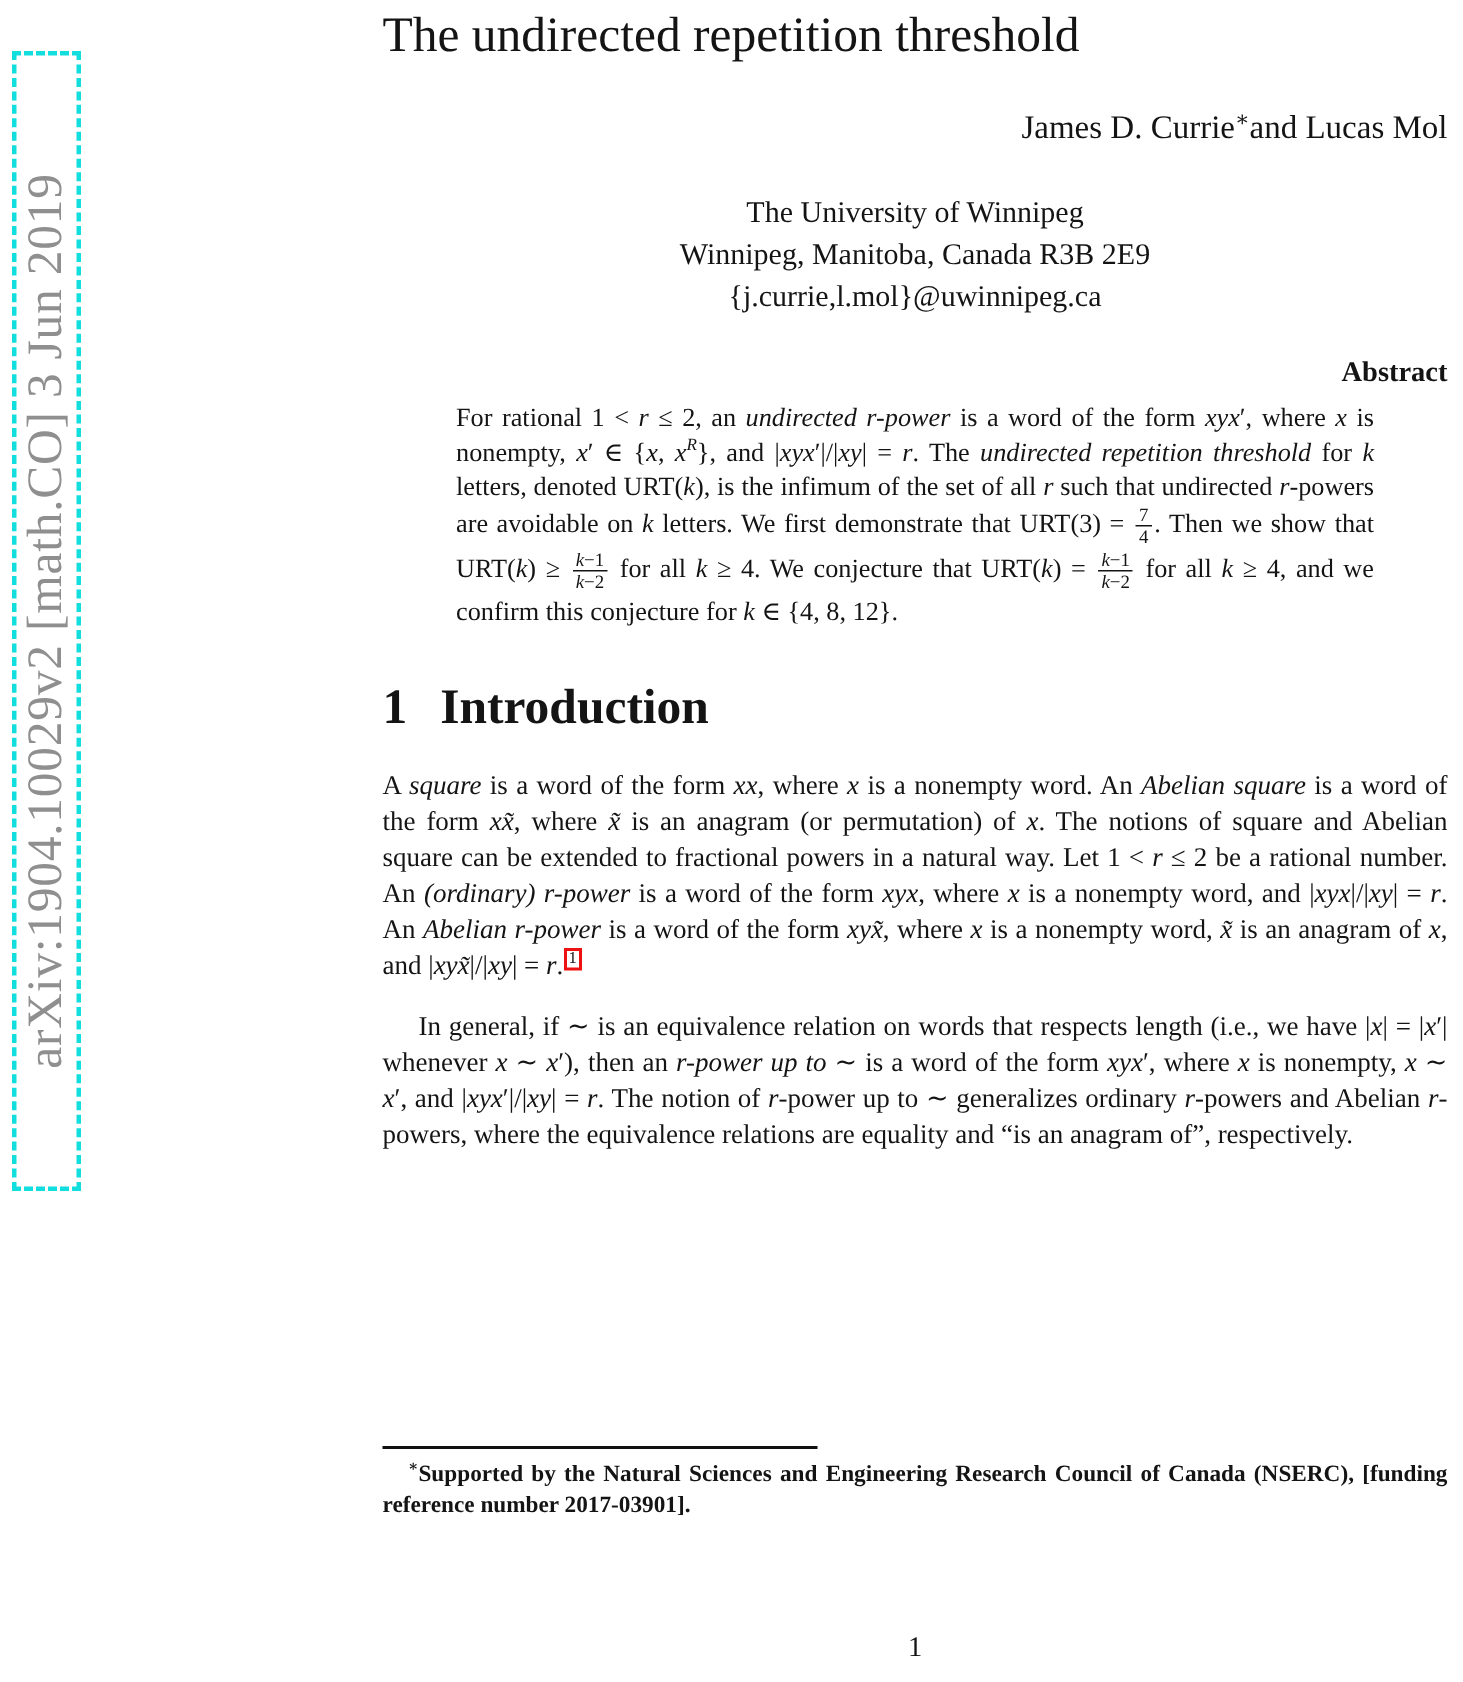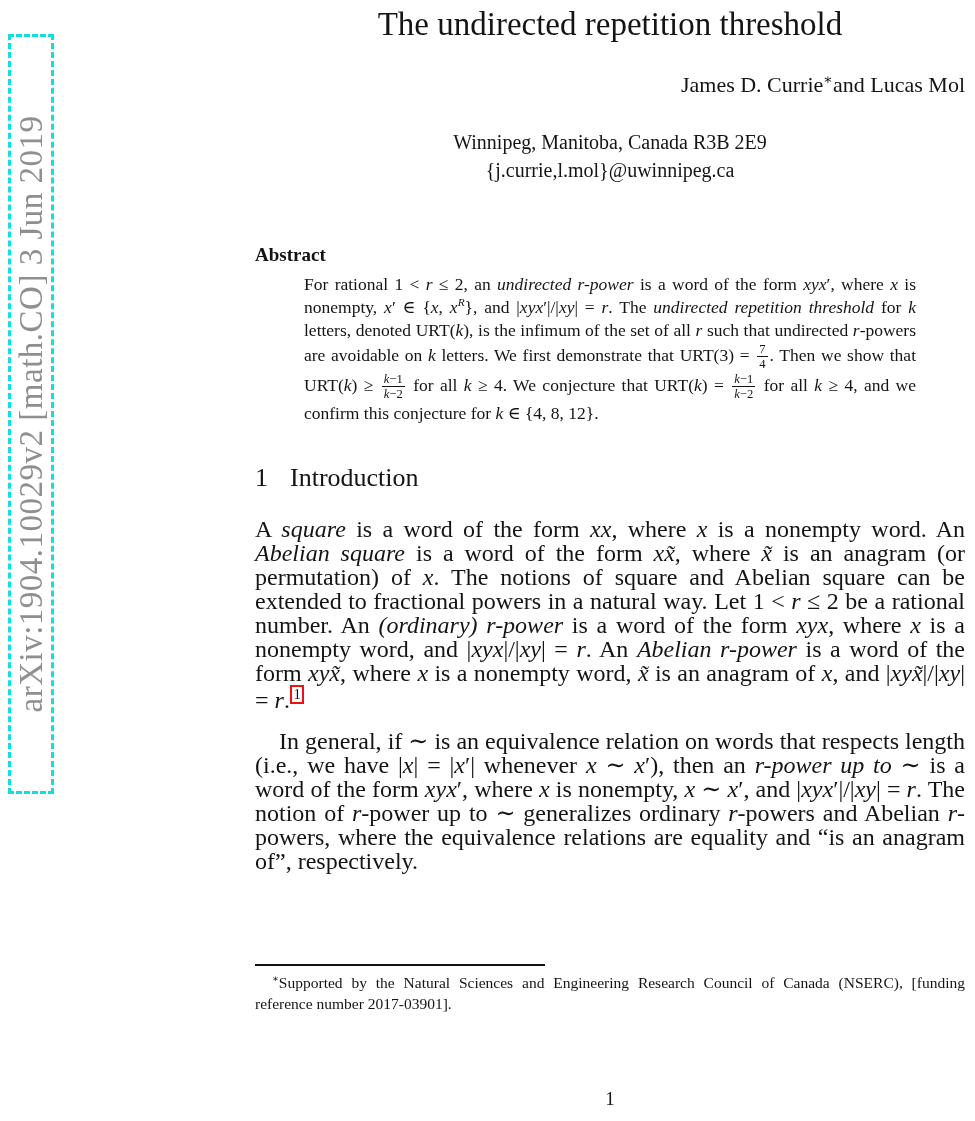--- a/index.html
+++ b/index.html
@@ -12,64 +12,65 @@
     position:absolute;left:8px;top:34px;width:46px;height:760px;
     box-sizing:border-box;border:3px dashed #12dede;
   }
   .stamp-text{
     position:absolute;left:50%;top:50%;
     transform:translate(-50%,-50%) rotate(-90deg);
     white-space:nowrap;font-size:33px;color:#8f8f8f;letter-spacing:0.5px;
   }
   
   .content{position:absolute;left:255px;top:0;width:710px;}
-  .title{font-size:33px;font-weight:400;text-align:center;margin:2px 0 0 0;line-height:44px;}
+  .title{font-size:33px;font-weight:400;text-align:left;margin:2px 0 0 0;line-height:44px;}
   .authors{text-align:right;font-size:22px;margin-top:26px;line-height:26px;}
   .affil{text-align:center;font-size:20px;margin-top:30px;line-height:28px;}
   .date{text-align:center;font-size:21px;margin-top:26px;}
-  .abs-head{text-align:left;font-size:19px;font-weight:700;margin-top:60px;}
+  .abs-head{text-align:right;font-size:19px;font-weight:700;margin-top:26px;}
   .abs-body{
     margin:7px auto 0 auto;width:612px;font-size:17.5px;line-height:23px;
     text-align:justify;
   }
   .abs-kw{margin:0 auto;width:612px;font-size:17.5px;line-height:23px;text-align:justify;}
-  .sec-head{font-size:26px;font-weight:400;margin:36px 0 0 0;line-height:34px;}
+  .sec-head{font-size:33px;font-weight:700;margin:36px 0 0 0;line-height:34px;}
   .sec-num{display:inline-block;margin-right:22px;}
-  .para{font-size:24px;line-height:24px;text-align:justify;margin:22px 0 0 0;}
+  .para{font-size:18px;line-height:24px;text-align:justify;margin:22px 0 0 0;}
   .para.indent{margin-top:17px;text-indent:24px;}
   
   i{font-family:"Liberation Serif","DejaVu Serif",serif;}
   sup{font-size:65%;vertical-align:super;line-height:0;}
   .frac{display:inline-block;vertical-align:middle;text-align:center;font-size:72%;line-height:1.15;margin:0 2px;}
   .frac .n{display:block;border-bottom:1px solid #141414;padding:0 2px;}
   .frac .d{display:block;padding:0 2px;}
   .cite{border:2px solid #00cd00;padding:0 1px;line-height:1;display:inline-block;}
   .fnref{
     border:2px solid #ee1111;padding:0 1.5px;display:inline-block;
     font-size:62%;vertical-align:super;line-height:1;
   }
   
   .footer{position:absolute;left:255px;top:964px;width:710px;}
   .fn-rule{width:290px;height:0;border-top:2.5px solid #111;margin:0 0 7px 0;}
-  .fn{font-size:15.5px;line-height:20.5px;text-align:justify;text-indent:17px;margin:0;}
+  .fn{font-size:15.5px;line-height:20.5px;text-align:justify;text-indent:17px;margin:0;font-weight:bold;}
   .pageno{position:absolute;left:255px;top:1088px;width:710px;text-align:center;font-size:19px;}
 </style>
 </head>
 <body>
 
 <div class="page">
 
   <div class="stamp">
     <span class="stamp-text">arXiv:1904.10029v2  [math.CO]  3 Jun 2019</span>
   </div>
 
   <div class="content">
     <div class="title">The undirected repetition threshold</div>
     <div class="authors">James D. Currie<sup>∗</sup>and Lucas Mol</div>
     <div class="affil">
+      <div>The University of Winnipeg</div>
       <div>Winnipeg, Manitoba, Canada R3B 2E9</div>
       <div>{j.currie,l.mol}@uwinnipeg.ca</div>
     </div>
 
     <div class="abs-head">Abstract</div>
     <div class="abs-body">For rational 1 &lt; <i>r</i> ≤ 2, an <i>undirected r-power</i> is a word of the form <i>xyx</i>′, where <i>x</i> is nonempty, <i>x</i>′ ∈ {<i>x</i>, <i>x</i><sup><i>R</i></sup>}, and |<i>xyx</i>′|/|<i>xy</i>| = <i>r</i>. The <i>undirected repetition threshold</i> for <i>k</i> letters, denoted URT(<i>k</i>), is the infimum of the set of all <i>r</i> such that undirected <i>r</i>-powers are avoidable on <i>k</i> letters. We first demonstrate that URT(3) = <span class="frac"><span class="n">7</span><span class="d">4</span></span>. Then we show that URT(<i>k</i>) ≥ <span class="frac"><span class="n"><i>k</i>−1</span><span class="d"><i>k</i>−2</span></span> for all <i>k</i> ≥ 4. We conjecture that URT(<i>k</i>) = <span class="frac"><span class="n"><i>k</i>−1</span><span class="d"><i>k</i>−2</span></span> for all <i>k</i> ≥ 4, and we confirm this conjecture for <i>k</i> ∈ {4, 8, 12}.</div>
 
     <div class="sec-head">
       <span class="sec-num">1</span><span>Introduction</span>
     </div>

